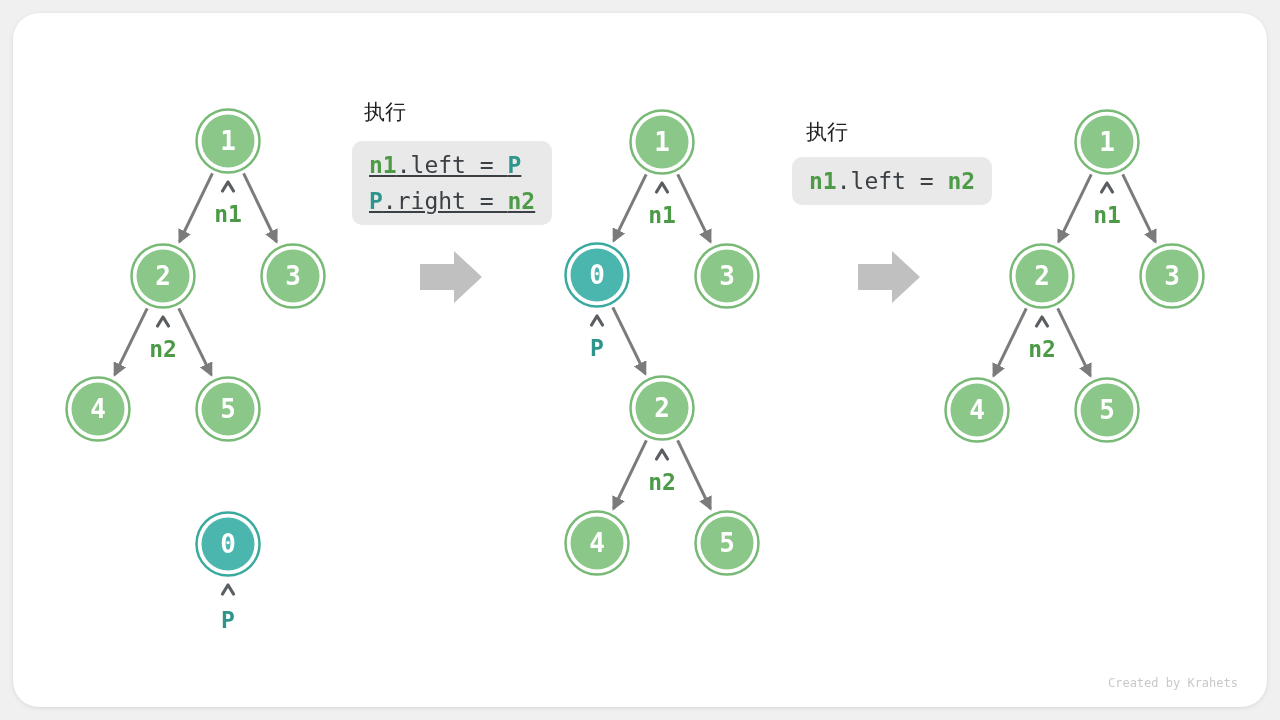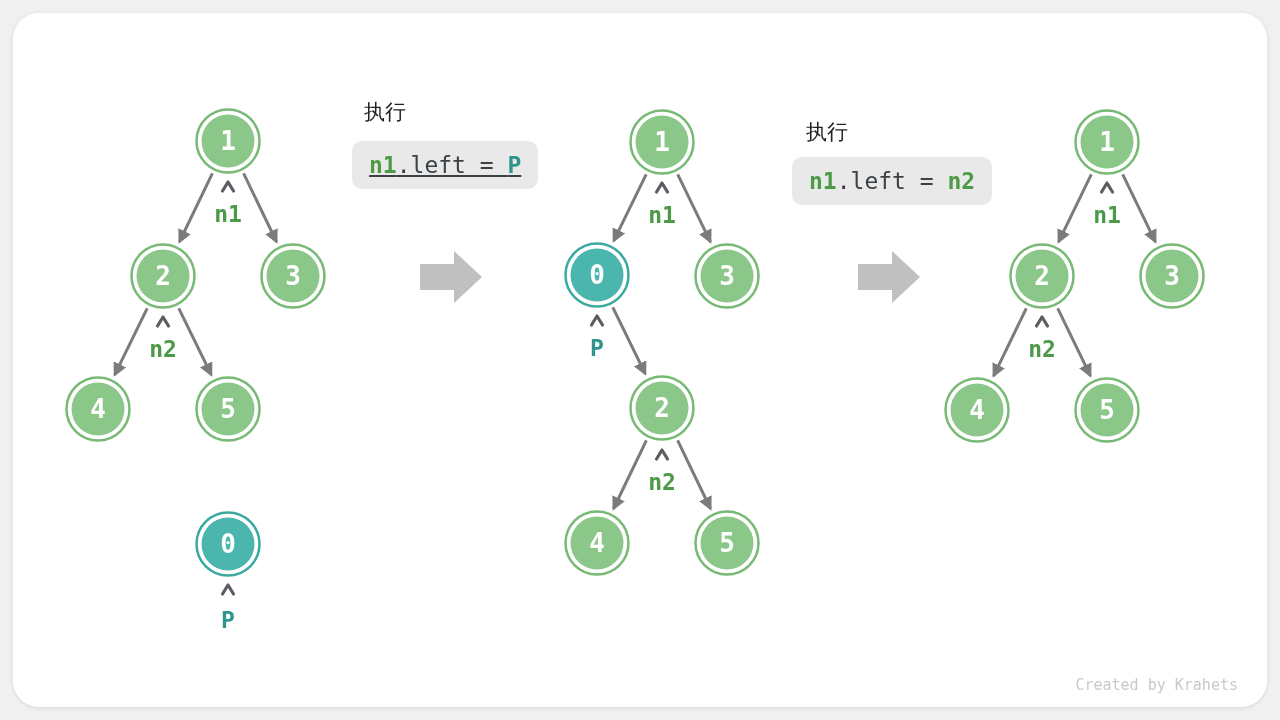--- a/index.html
+++ b/index.html
@@ -56,21 +56,21 @@
   .tok-green { color: #4e9b47; font-weight: bold; }
   .tok-teal  { color: #2e958c; font-weight: bold; }
   #step-header-1 { left: 364px; top: 98px; }
   #code-box-1    { left: 352px; top: 141px; text-decoration: underline; }
   #step-header-2 { left: 806px; top: 118px; }
   #code-box-2    { left: 792px; top: 157px; }
   .watermark {
     position: absolute;
     right: 42px; top: 676px;
     font-family: "DejaVu Sans Mono", monospace;
-    font-size: 15px;
+    font-size: 12px;
     color: #c9c9c9;
   }
 </style>
 </head>
 <body>
 
 <div id="screen">
   <div class="card"></div>
 
   <svg id="diagram" viewBox="0 0 1280 720">
@@ -197,19 +197,19 @@
         <path d="M 1101.5 192 L 1107 183 L 1112.5 192" fill="none" stroke="#5a5e62" stroke-width="3.2" stroke-linecap="round" stroke-linejoin="round"></path>
         <text x="1107" y="223" text-anchor="middle" class="pointer-label" fill="#4c9a48">n1</text>
         <path d="M 1036.5 326 L 1042 317 L 1047.5 326" fill="none" stroke="#5a5e62" stroke-width="3.2" stroke-linecap="round" stroke-linejoin="round"></path>
         <text x="1042" y="357" text-anchor="middle" class="pointer-label" fill="#4c9a48">n2</text>
       </g>
       <polygon points="420,264 454,264 454,251 482,277 454,303 454,290 420,290" fill="#c0c0c0"></polygon>
       <polygon points="858,264 892,264 892,251 920,277 892,303 892,290 858,290" fill="#c0c0c0"></polygon>
     </svg>
 
   <div class="step-header" id="step-header-1">执行</div>
-  <div class="code-box" id="code-box-1"><div class="code-line"><span class="tok-green">n1</span><span class="tok-plain">.left = </span><span class="tok-teal">P</span></div></div>
+  <div class="code-box" id="code-box-1"><div class="code-line"><span class="tok-green">n1</span><span class="tok-plain">.left = </span><span class="tok-teal">P</span></div><div class="code-line"><span class="tok-teal">P</span><span class="tok-plain">.right = </span><span class="tok-green">n2</span></div></div>
 
   <div class="step-header" id="step-header-2">执行</div>
   <div class="code-box" id="code-box-2"><div class="code-line"><span class="tok-green">n1</span><span class="tok-plain">.left = </span><span class="tok-green">n2</span></div></div>
 
   <div class="watermark">Created by Krahets</div>
 </div>
 
 </body></html>

